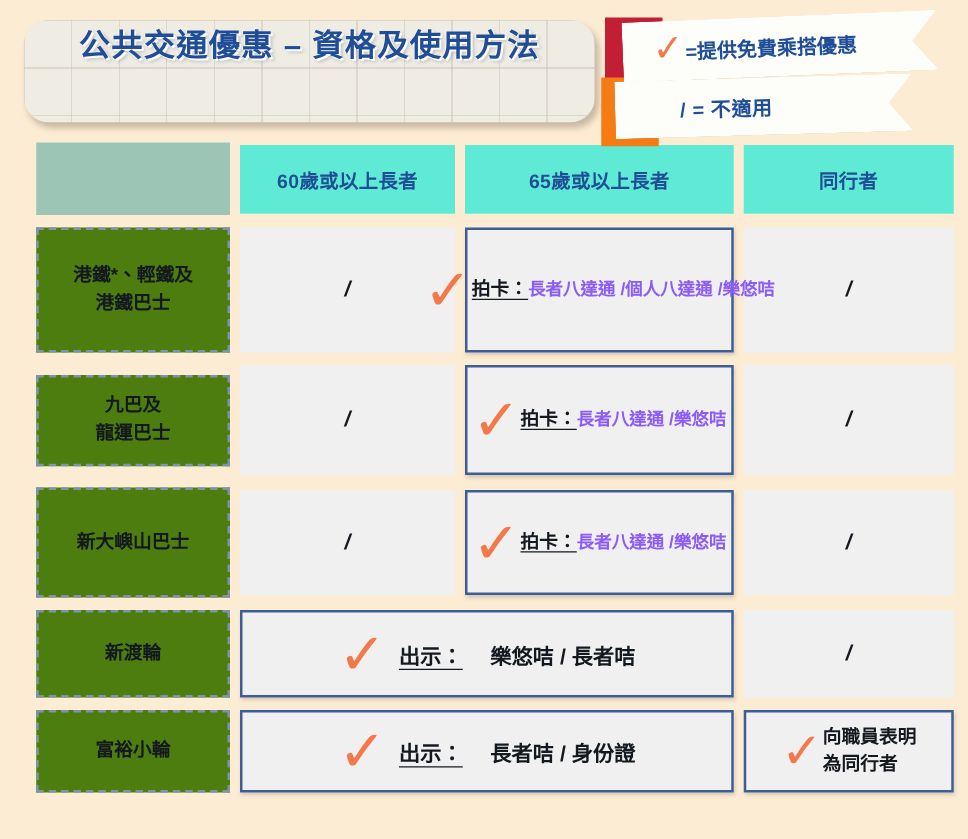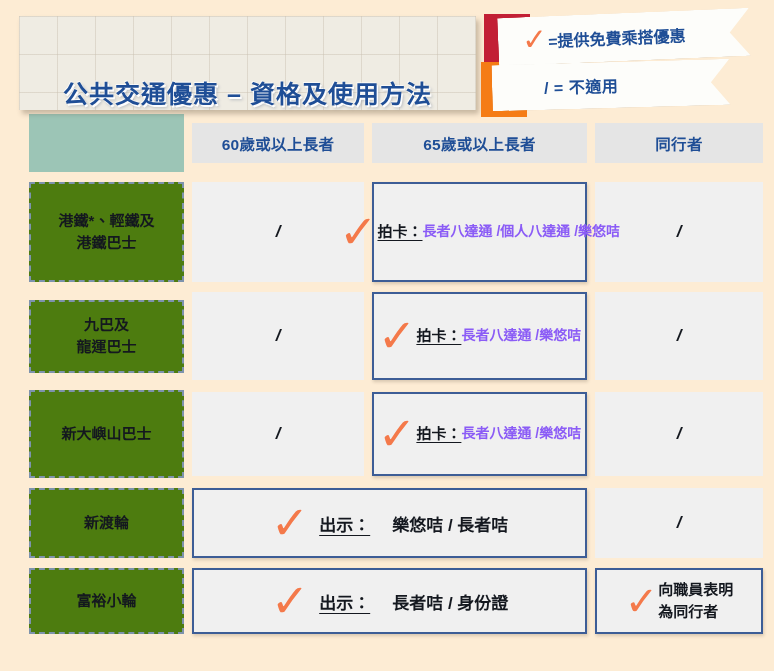--- a/index.html
+++ b/index.html
@@ -14,30 +14,31 @@
     overflow: hidden;
     position: relative;
   }
 
   
   #title-plaque {
     position: absolute;
     left: 19px;
     top: 16px;
     width: 457px;
-    height: 94px;
+    height: 82px;
     background:
       repeating-linear-gradient(to right, rgba(200,190,175,.45) 0 1px, transparent 1px 38px),
       repeating-linear-gradient(to bottom, rgba(200,190,175,.45) 0 1px, transparent 1px 38px),
       #efece3;
     box-shadow: 3px 4px 5px rgba(90,75,55,.32);
     display: flex;
-    align-items: flex-end;
+    align-items: flex-start;
     justify-content: center;
     z-index: 6;
+    border-radius: 20px;
   }
   #title-text {
     font-size: 25px;
     font-weight: bold;
     color: #1f4e96;
     letter-spacing: 1px;
     text-shadow: 1.5px 1.5px 0 rgba(255,255,255,.95),
                  -0.6px -0.6px 0 rgba(255,255,255,.7),
                  2.5px 2.5px 3px rgba(120,130,150,.45);
     white-space: nowrap;
@@ -138,22 +139,22 @@
     box-sizing: border-box;
     width: 100%;
     height: 100%;
     display: flex;
     align-items: center;
     justify-content: center;
   }
 
   
   .head-cell {
-    background: #e5e5e5;
-    height: 40px;
+    background: #5eead4;
+    height: 55px;
     font-size: 15.5px;
     font-weight: bold;
     color: #1f4e96;
     letter-spacing: .3px;
     white-space: nowrap;
   }
   #head-blank { background: #9cc5b6; height: 58px; }
 
   
   .service-cell {

